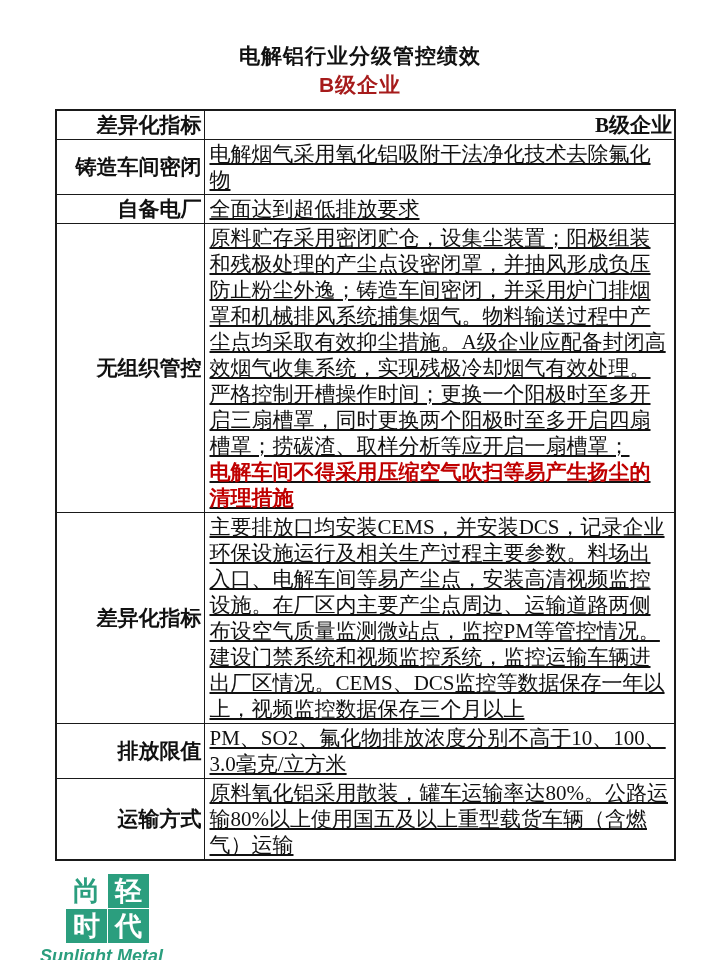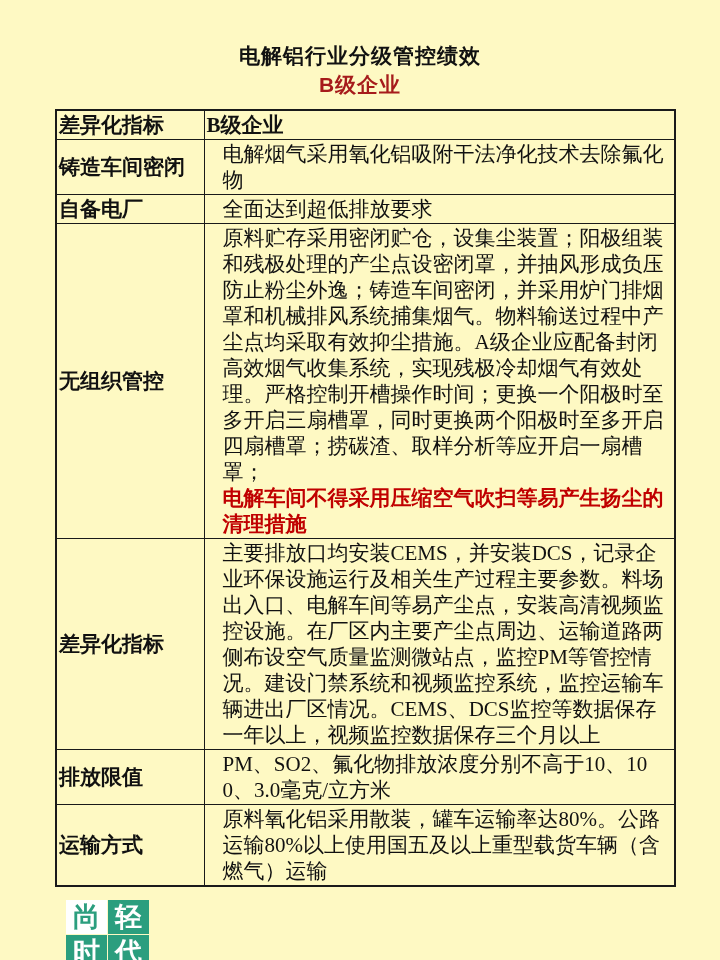--- a/index.html
+++ b/index.html
@@ -1,21 +1,21 @@
 <!DOCTYPE html>
 <html><head>
 <meta charset="utf-8">
 <style>
   html, body { margin: 0; padding: 0; background: #e8e8e8; }
   .page {
     position: relative;
     width: 720px;
     height: 960px;
     margin: 0 auto;
-    background: #fef9c3;
+    background: #ffffff;
     overflow: hidden;
     font-family: "Liberation Serif", "DejaVu Serif", serif;
     color: #111111;
     box-sizing: border-box;
     padding-top: 42px;
   }
   .doc-title {
     text-align: center;
     font-family: "Liberation Sans", "DejaVu Sans", sans-serif;
     font-weight: 700;
@@ -44,24 +44,24 @@
     border: 1px solid #1a1a1a;
     font-size: 21px;
     line-height: 26px;
     padding: 1px 4px;
     vertical-align: middle;
     word-break: break-all;
   }
   .grade-table col.c1 { width: 148px; }
   .grade-table th.label-cell {
     font-weight: 700;
-    text-align: left;
+    text-align: right;
     padding: 1px 2px;
   }
-  .grade-table td.content-cell { text-align: left; padding-left: 18px; }
+  .grade-table td.content-cell { text-align: left; padding-left: 5px; text-decoration: underline; }
   .grade-table td.center { }
   .warning-text {
     color: #c00000;
     font-weight: 700;
   }
   .logo-block {
     margin: 13px 0 0 40px;
     width: 142px;
   }
   .logo-grid {

